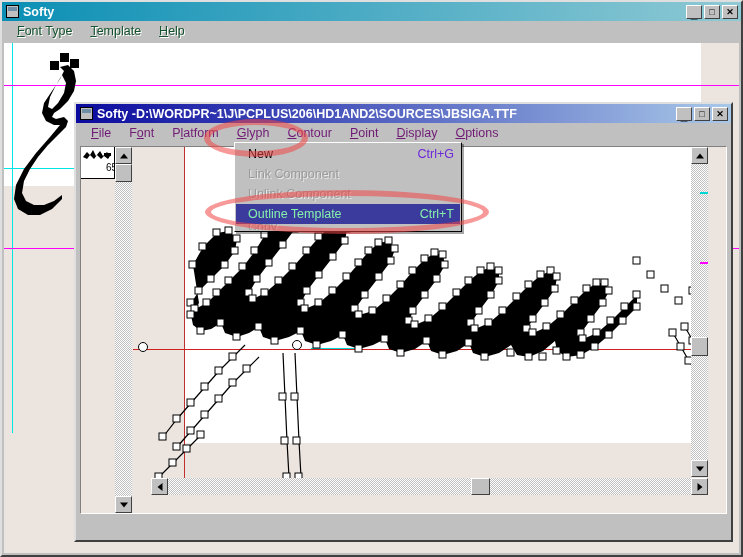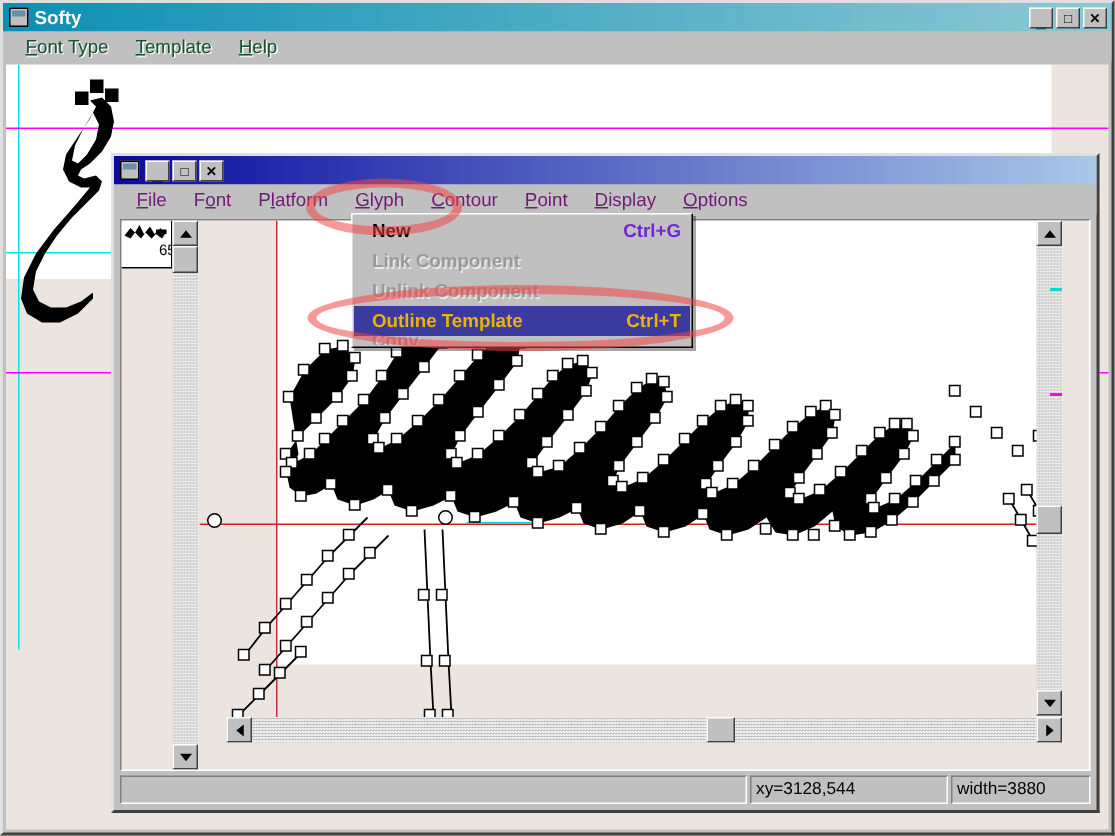--- a/index.html
+++ b/index.html
@@ -185,31 +185,30 @@
   .spanel.w2{width:93px;}
 
   
   #glyph-menu{
     position:absolute;left:232px;top:140px;width:228px;
     background:#c0c0c0;
     border-top:1px solid #fff;border-left:1px solid #fff;
     border-right:1px solid #000;border-bottom:1px solid #000;
     box-sizing:border-box;padding:1px;z-index:40;
     box-shadow:2px 2px 0 rgba(0,0,0,.35);
-    font-weight:bold;
   }
   .mrow{
     height:20px;display:flex;align-items:center;font-size:12.5px;
     padding:0 6px 0 12px;color:#000;justify-content:space-between;
   }
   .mrow .lbl{white-space:nowrap;}
   .mrow .acc{color:#6d28d9;}
   .mrow.dim .lbl,.mrow.dim .acc{color:#9a9a9a;text-shadow:1px 1px 0 #e8e8e8;}
   .mrow.sel{background:#3b3b9e;}
-  .mrow.sel .lbl,.mrow.sel .acc{color:#eab308;text-shadow:none;}
+  .mrow.sel .lbl,.mrow.sel .acc{color:#86efac;text-shadow:none;}
   .mrow.clip{height:6px;overflow:hidden;}
 
   
   .hl{position:absolute;border-radius:50%;border:6px solid rgba(240,70,70,.55);
       pointer-events:none;z-index:60;}
   #hl-glyph{left:202px;top:117px;width:92px;height:26px;}
   #hl-outline{left:203px;top:188px;width:272px;height:32px;}
 
   
   .art{position:absolute;left:0;top:0;pointer-events:none;}
@@ -261,20 +260,21 @@
         <rect x="62" y="12" width="9" height="9"></rect>
         <rect x="42" y="14" width="9" height="9"></rect>
       </g>
     </svg>
   </div>
 
   <div id="inner-window">
 
     <div class="titlebar inner">
       <div class="title-icon"></div>
+      <div class="title-text">Softy -D:\WORDPR~1\J\PCPLUS\206\HD1AND2\SOURCES\JBSIGA.TTF</div>
       <div class="title-btns">
         <div class="tbtn min">
             <span>_</span>
           </div>
         <div class="tbtn">
             <span>□</span>
           </div>
         <div class="tbtn">
             <span>✕</span>
           </div>
@@ -562,25 +562,20 @@
               <i class="tri lt"></i>
             </div>
           <div class="thumb"></div>
           <div class="arrow rt">
               <i class="tri rt"></i>
             </div>
         </div>
       </div>
     </div>
 
-    <div id="statusbar">
-      <div class="spanel grow"></div>
-      <div class="spanel w1">xy=3128,544</div>
-      <div class="spanel w2">width=3880</div>
-    </div>
   </div>
 
   <div id="glyph-menu">
     <div class="mrow">
       <span class="lbl">New</span>
       <span class="acc">Ctrl+G</span>
     </div>
     <div class="mrow dim">
       <span class="lbl">Link Component</span>
       <span class="acc"></span>

